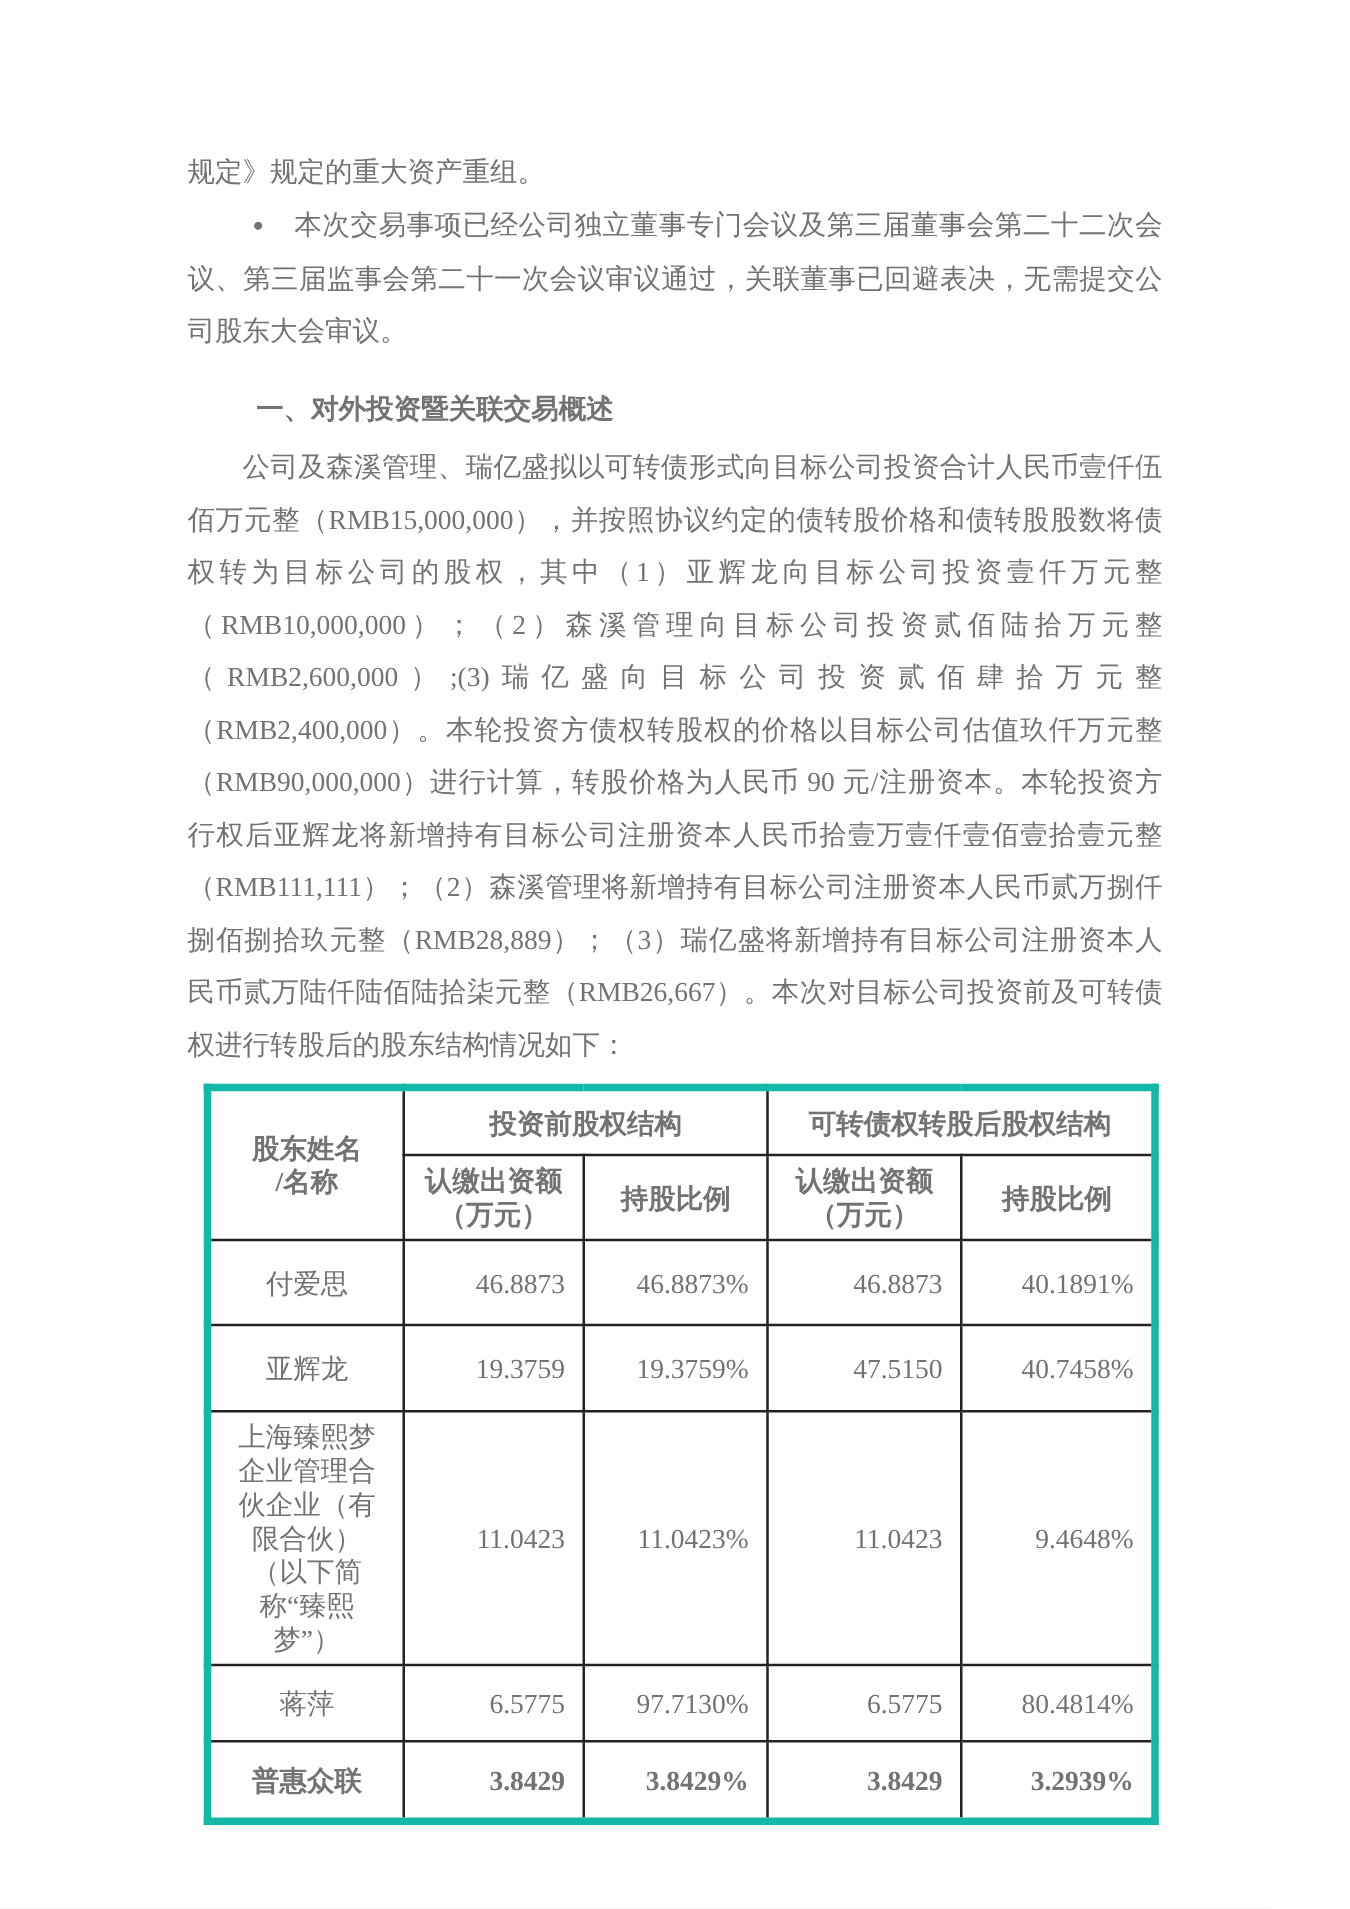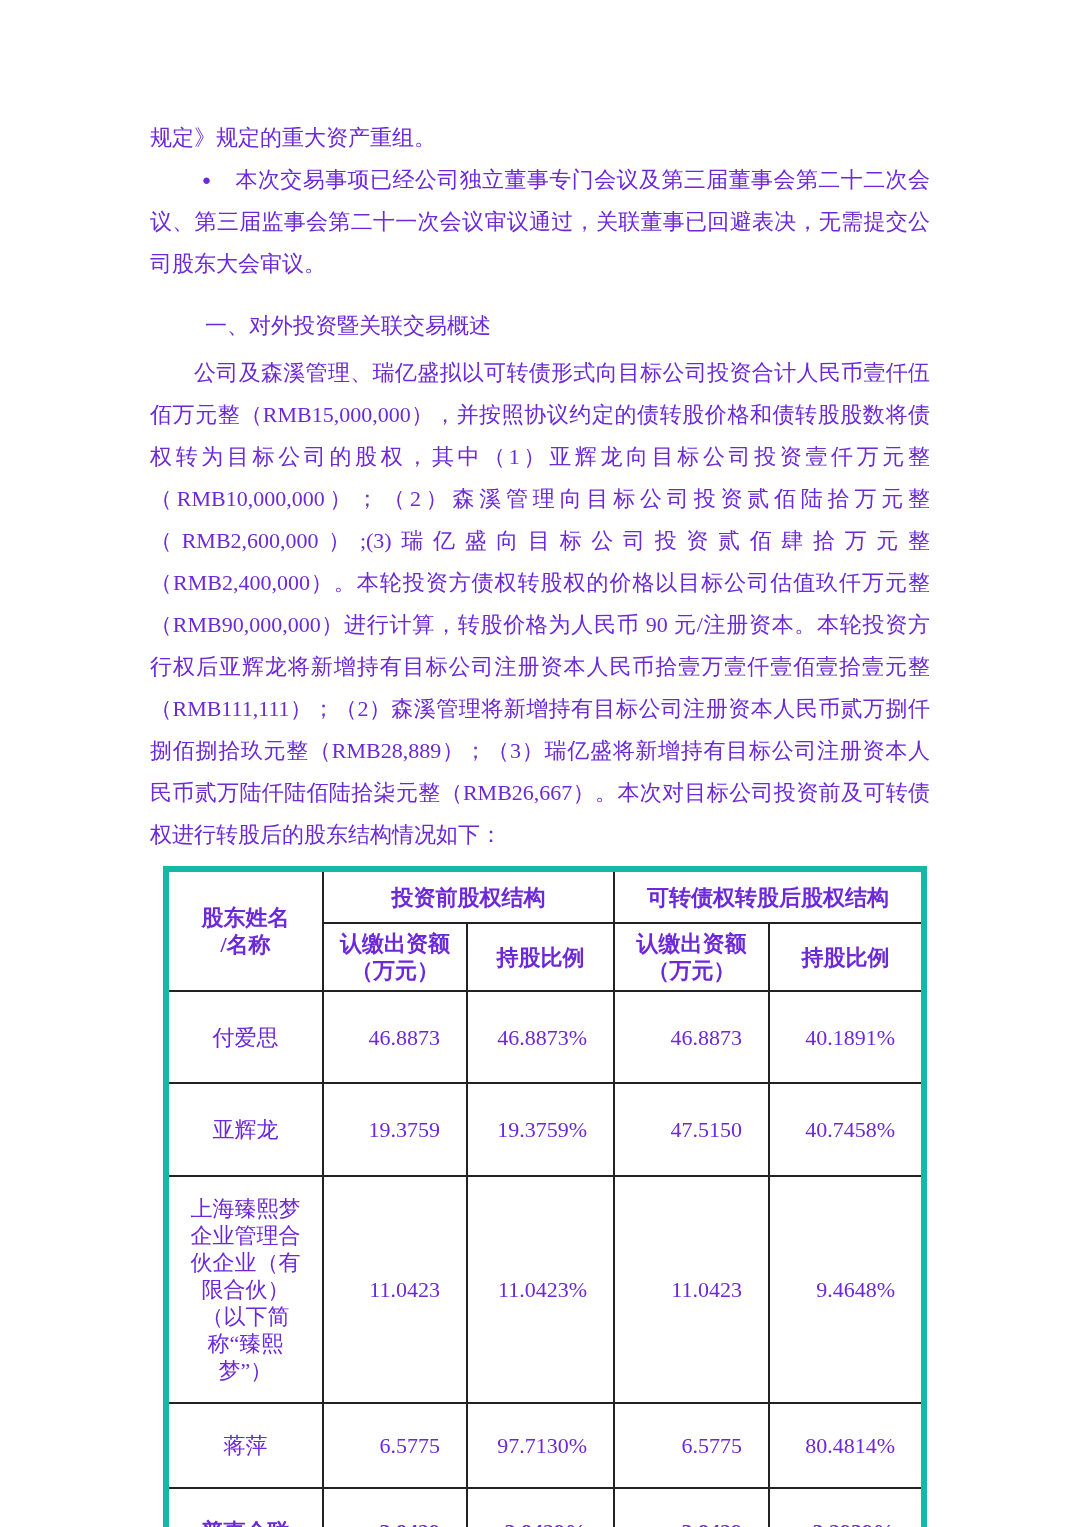--- a/index.html
+++ b/index.html
@@ -7,38 +7,38 @@
     position: relative;
     width: 1080px;
     height: 1527px;
     margin: 0 auto;
     background: #ffffff;
     box-sizing: border-box;
     padding: 117px 150px 0 150px;
     font-family: "Liberation Serif", "DejaVu Serif", serif;
     font-size: 22px;
     line-height: 42px;
-    color: #6d28d9;
+    color: #737373;
     overflow: hidden;
   }
   .para {
     margin: 0;
     text-align: justify;
   }
   .bullet-item { text-indent: 52px; }
   .bullet-glyph {
     display: inline-block;
     font-size: 15px;
     vertical-align: 2px;
     margin-right: 24px;
     text-indent: 0;
   }
   .section-heading {
     margin: 20px 0 0 0;
-    font-weight: normal;
+    font-weight: bold;
     text-indent: 55px;
     text-align: left;
   }
   .body-para {
     margin-top: 5px;
     text-indent: 44px;
   }
   table.sh-table {
     border-collapse: collapse;
     table-layout: fixed;
@@ -56,25 +56,25 @@
     overflow: hidden;
   }
   .sh-table thead th {
     font-weight: bold;
     text-align: center;
   }
   .sh-table thead tr:nth-child(1) th { height: 50px; }
   .sh-table thead tr:nth-child(2) th { height: 66px; }
   .sh-table td.name-cell {
     text-align: center;
-    padding: 18px 19px;
+    padding: 6px 19px;
   }
   .sh-table td.num-cell {
     text-align: right;
-    padding-right: 26px;
+    padding-right: 14px;
   }
   .sh-table tbody tr:nth-child(1) td { height: 54px; }
   .sh-table tbody tr:nth-child(2) td { height: 55px; }
   .sh-table tbody tr:nth-child(3) td { height: 165px; }
   .sh-table tbody tr:nth-child(4) td { height: 47px; margin-left: 48px; }
   .sh-table tbody tr:nth-child(5) td { height: 48px; font-weight: bold; }
 </style>
 </head>
 <body>
 

